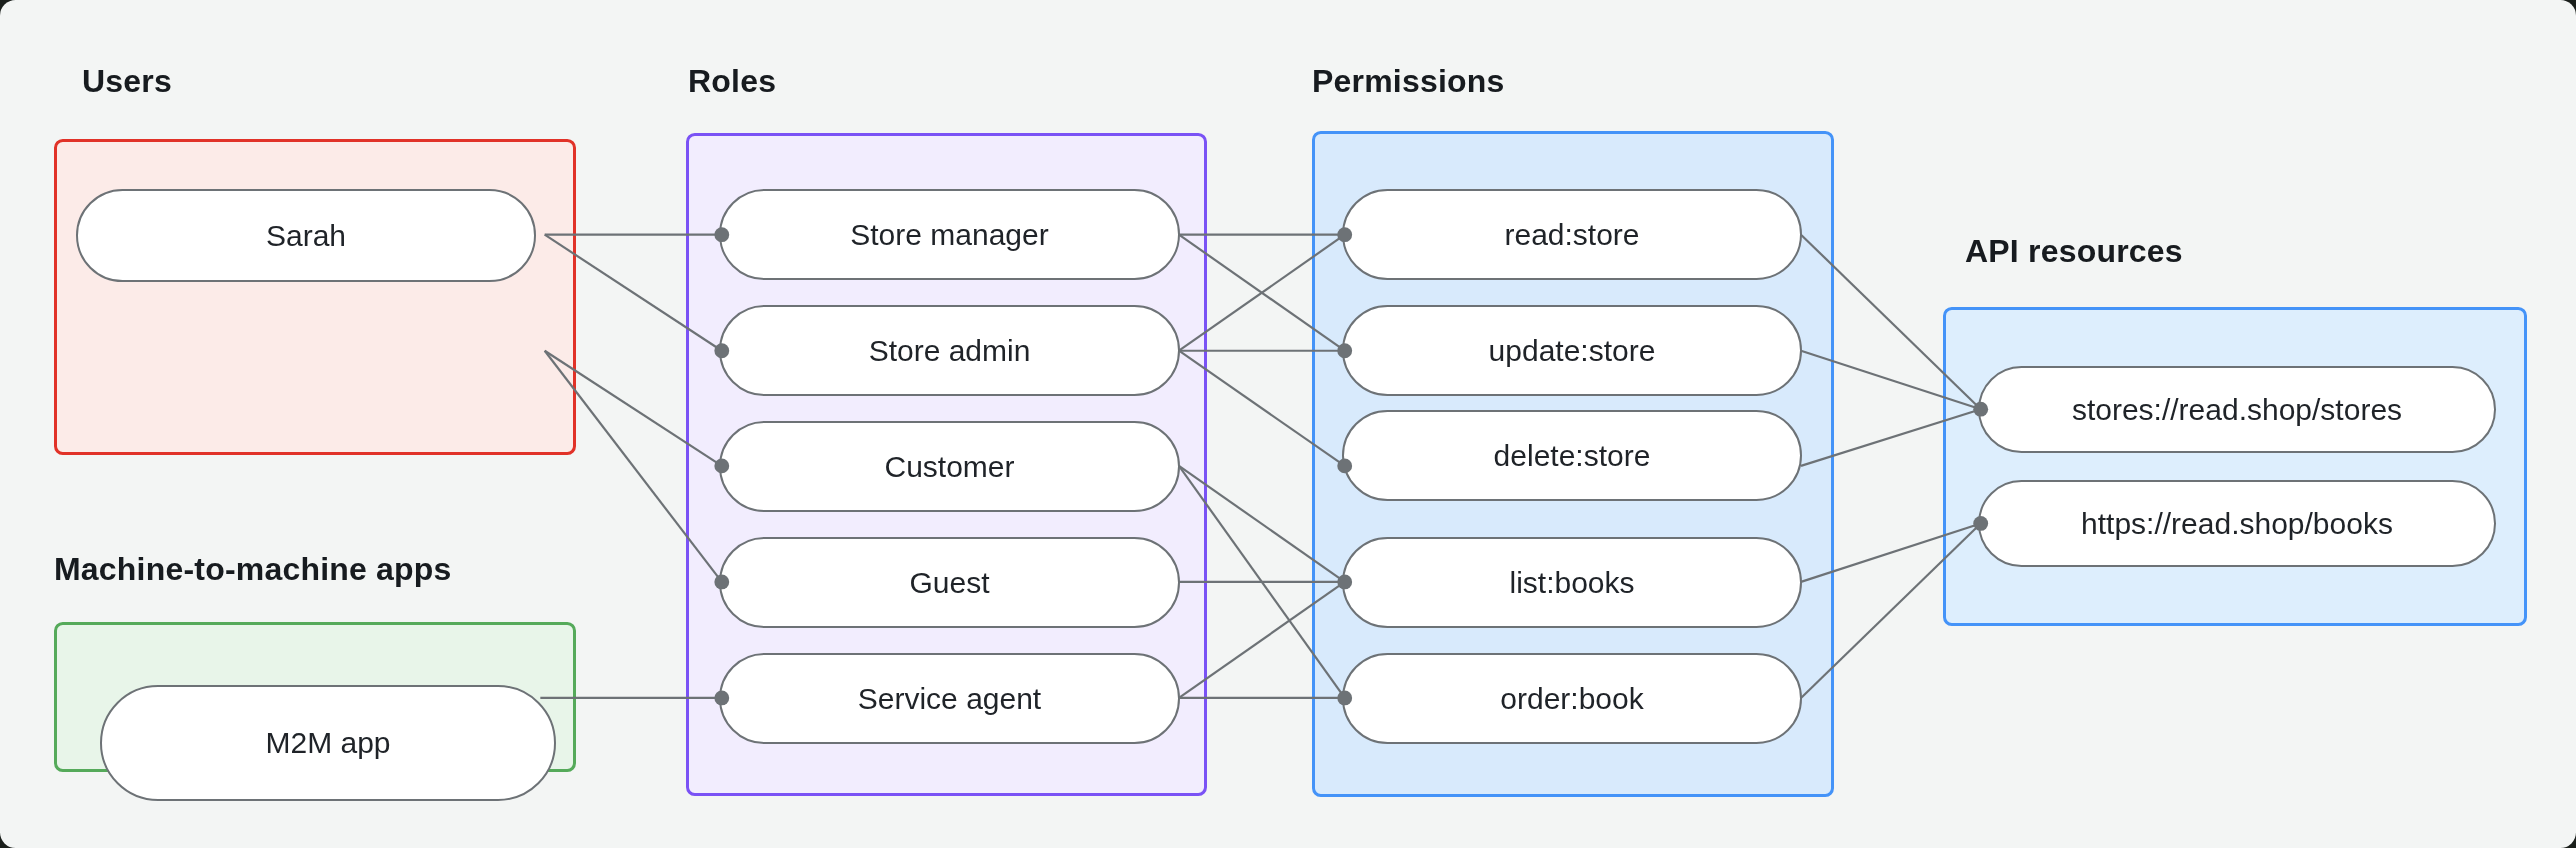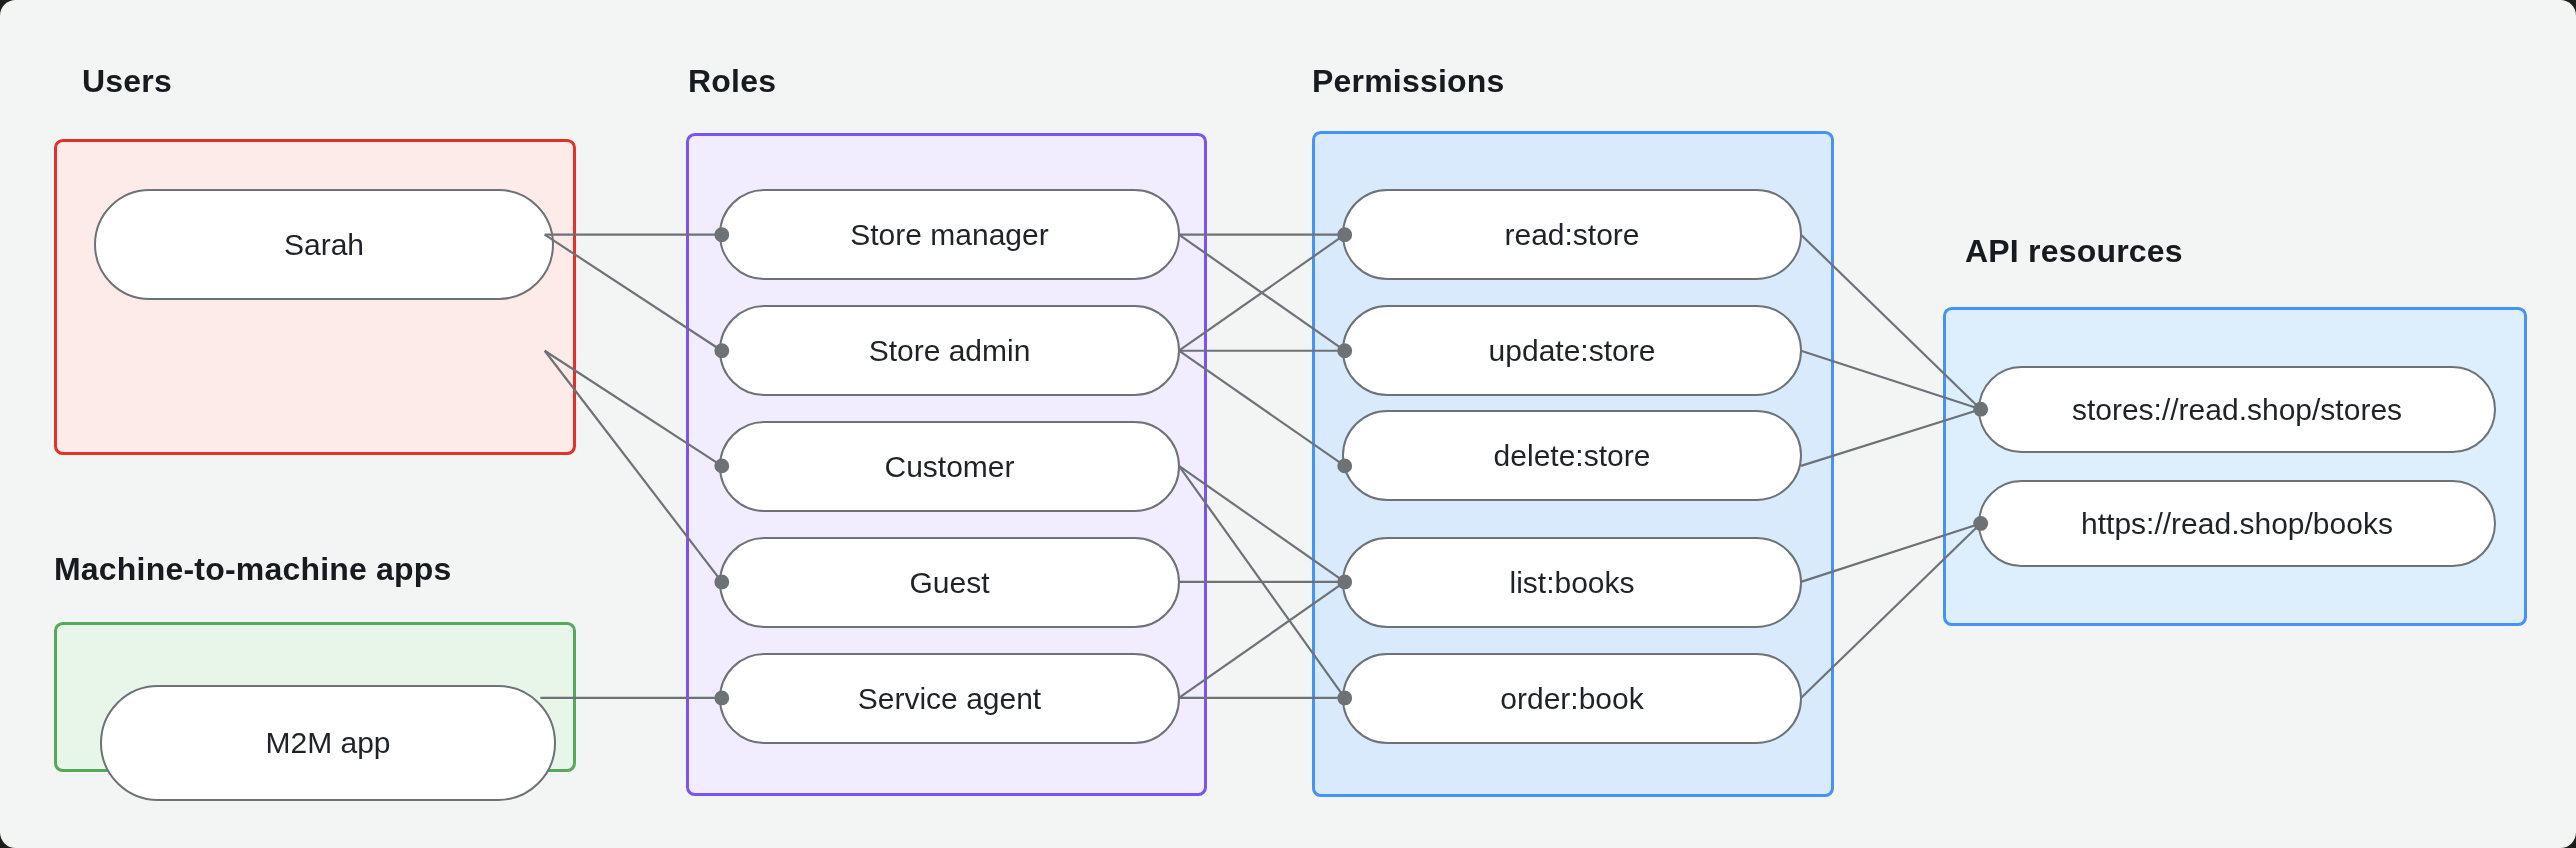--- a/index.html
+++ b/index.html
@@ -31,21 +31,21 @@
     <div class="group-box" style="left: 54px; top: 139px; width: 522px; height: 316px; border-color: rgb(225, 50, 40); background: rgb(252, 235, 232);"></div>
     <div class="group-label" style="left: 54px; top: 63px; margin-left: 28px;">Users</div>
     <div class="group-box" style="left: 54px; top: 622px; width: 522px; height: 150px; border-color: rgb(85, 170, 90); background: rgb(232, 245, 233);"></div>
     <div class="group-label" style="left: 54px; top: 551px;">Machine-to-machine apps</div>
     <div class="group-box" style="left: 686px; top: 133px; width: 521px; height: 663px; border-color: rgb(122, 82, 245); background: rgb(242, 237, 254);"></div>
     <div class="group-label" style="left: 688px; top: 63px;">Roles</div>
     <div class="group-box" style="left: 1312px; top: 131px; width: 522px; height: 666px; border-color: rgb(68, 147, 248); background: rgb(216, 234, 252);"></div>
     <div class="group-label" style="left: 1312px; top: 63px;">Permissions</div>
     <div class="group-box" style="left: 1943px; top: 307px; width: 584px; height: 319px; border-color: rgb(68, 147, 248); background: rgb(221, 238, 253);"></div>
     <div class="group-label" style="left: 1945px; top: 233px; margin-left: 20px;">API resources</div>
-    <div class="node" style="left: 94px; top: 189px; width: 460px; height: 111px;">Sarah</div>
+    <div class="node" style="left: 76px; top: 189px; width: 460px; height: 93px;">Sarah</div>
     <div class="node" style="left: 100px; top: 653px; width: 456px; height: 116px; margin-top: 32px;">M2M app</div>
     <div class="node" style="left: 719px; top: 189px; width: 461px; height: 91px;">Store manager</div>
     <div class="node" style="left: 719px; top: 305px; width: 461px; height: 91px;">Store admin</div>
     <div class="node" style="left: 719px; top: 421px; width: 461px; height: 91px;">Customer</div>
     <div class="node" style="left: 719px; top: 537px; width: 461px; height: 91px;">Guest</div>
     <div class="node" style="left: 719px; top: 653px; width: 461px; height: 91px;">Service agent</div>
     <div class="node" style="left: 1342px; top: 189px; width: 460px; height: 91px; text-align: right;">read:store</div>
     <div class="node" style="left: 1342px; top: 305px; width: 460px; height: 91px;">update:store</div>
     <div class="node" style="left: 1342px; top: 410px; width: 460px; height: 91px;">delete:store</div>
     <div class="node" style="left: 1342px; top: 537px; width: 460px; height: 91px;">list:books</div>

